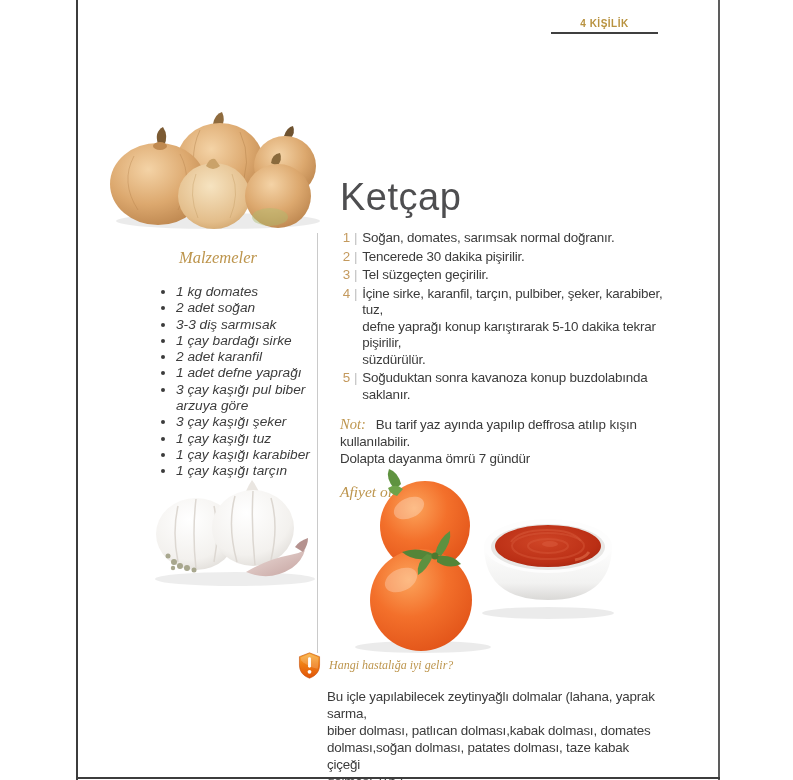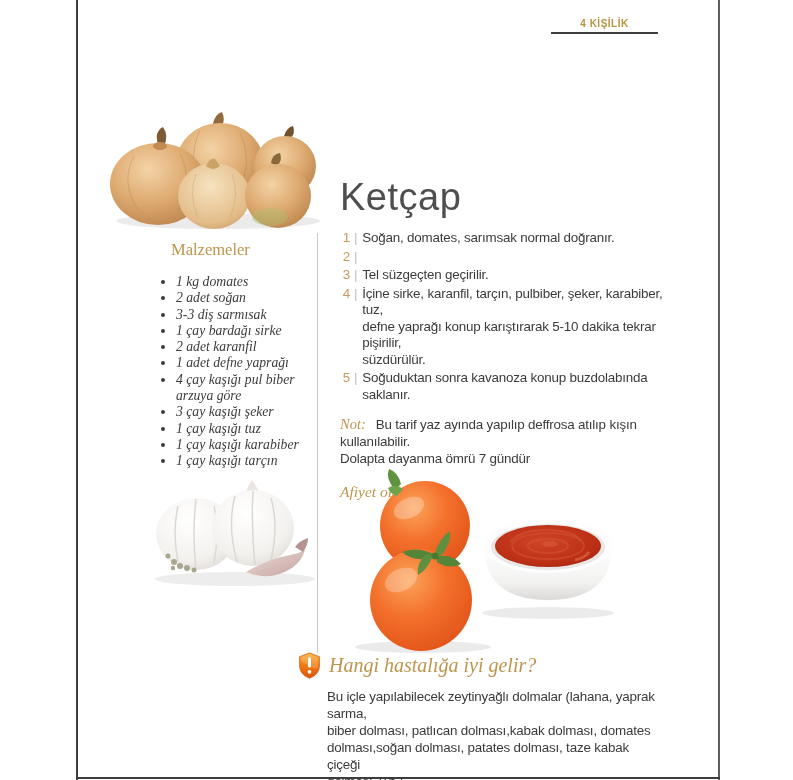--- a/index.html
+++ b/index.html
@@ -12,24 +12,24 @@
   
   .serving{position:absolute;left:551px;top:18px;width:107px;text-align:center;}
   .serving-label{display:block;color:#b8923f;font-weight:bold;font-size:10px;letter-spacing:.5px;}
   .serving-rule{margin-top:3px;height:2px;background:#3f3f3f;}
   
   .onions{position:absolute;left:100px;top:100px;width:232px;height:132px;}
   .garlic{position:absolute;left:140px;top:466px;width:182px;height:124px;}
   .tomatoes{position:absolute;left:343px;top:466px;width:298px;height:188px;}
   
   .col-left{position:absolute;left:163px;top:232px;width:152px;}
-  .gold-head{margin:8px;font-family:"Liberation Serif",serif;font-weight:normal;
+  .gold-head{margin:16px;font-family:"Liberation Serif",serif;font-style:italic;font-weight:normal;
              color:#bd954d;font-size:16.5px;}
   .ingredients{margin:14px 0 0 13px;padding:0;}
-  .ingredients li{font-family:Liberation Serif, serif;font-style:italic;font-size:13.7px;
+  .ingredients li{font-family:Liberation Sans, sans-serif;font-style:italic;font-size:13.7px;
                   line-height:16.3px;color:#3c3c3c;white-space:pre-line;}
   
   .divider{position:absolute;left:317px;top:233px;width:1px;height:420px;background:#cacaca;}
   
   .col-right{position:absolute;left:340px;top:176px;width:346px;}
   .title{margin:0;font-size:38px;line-height:42px;font-weight:300;color:#4e4e50;
          letter-spacing:.5px;font-family:"Liberation Sans",sans-serif;}
   .col-right .gold-head{margin-top:20px;}
   .steps{margin:12px 0 0 0;padding:0;list-style:none;}
   .step{display:flex;font-size:13.4px;line-height:16.5px;letter-spacing:-.2px;
@@ -41,21 +41,21 @@
   .note-label{font-family:"Liberation Serif",serif;font-style:italic;color:#bd954d;
               font-size:14.5px;margin-right:10px;letter-spacing:0;}
   .note-text{white-space:pre-line;}
   .closing{margin:16px 0 0 0;font-family:"Liberation Serif",serif;font-style:italic;
            color:#bd954d;font-size:15.5px;}
   
   .health{position:absolute;left:298px;top:652px;width:362px;}
   .health-head-row{display:flex;align-items:center;}
   .shield{flex:none;width:23px;height:27px;display:inline-block;}
   .health-head{margin:0 0 0 8px;font-family:"Liberation Serif",serif;font-style:italic;
-               font-weight:normal;color:#bd954d;font-size:20px;}
+               font-weight:normal;color:#bd954d;font-size:12px;}
   .health-text{margin:9px 0 0 29px;font-size:13.4px;line-height:17px;letter-spacing:-.2px;
                color:#3b3b3b;white-space:pre-line;}
 </style>
 </head>
 <body>
 
 <div class="page">
 
   <div class="rule-left"></div>
   <div class="rule-right"></div>
@@ -114,21 +114,21 @@
 
   <div class="col-left">
     <h3 class="gold-head">Malzemeler</h3>
     <ul class="ingredients">
         <li>1 kg domates</li>
         <li>2 adet soğan</li>
         <li>3-3 diş sarmısak</li>
         <li>1 çay bardağı sirke</li>
         <li>2 adet karanfil</li>
         <li>1 adet defne yaprağı</li>
-        <li>4 çay kaşığı pul biber
+        <li>3 çay kaşığı pul biber
 arzuya göre</li>
         <li>3 çay kaşığı şeker</li>
         <li>1 çay kaşığı tuz</li>
         <li>1 çay kaşığı karabiber</li>
         <li>1 çay kaşığı tarçın</li>
       </ul>
   </div>
 
   <div class="divider"></div>
 
@@ -136,20 +136,21 @@
     <h1 class="title">Ketçap</h1>
     <ol class="steps">
         <li class="step">
         <span class="step-num">1</span>
         <span class="step-sep">|</span>
         <span class="step-text">Soğan, domates, sarımsak normal doğranır.</span>
       </li>
         <li class="step">
         <span class="step-num">2</span>
         <span class="step-sep">|</span>
+        <span class="step-text">Tencerede 30 dakika pişirilir.</span>
       </li>
         <li class="step">
         <span class="step-num">3</span>
         <span class="step-sep">|</span>
         <span class="step-text">Tel süzgeçten geçirilir.</span>
       </li>
         <li class="step">
         <span class="step-num">4</span>
         <span class="step-sep">|</span>
         <span class="step-text">İçine sirke, karanfil, tarçın, pulbiber, şeker, karabiber, tuz,

